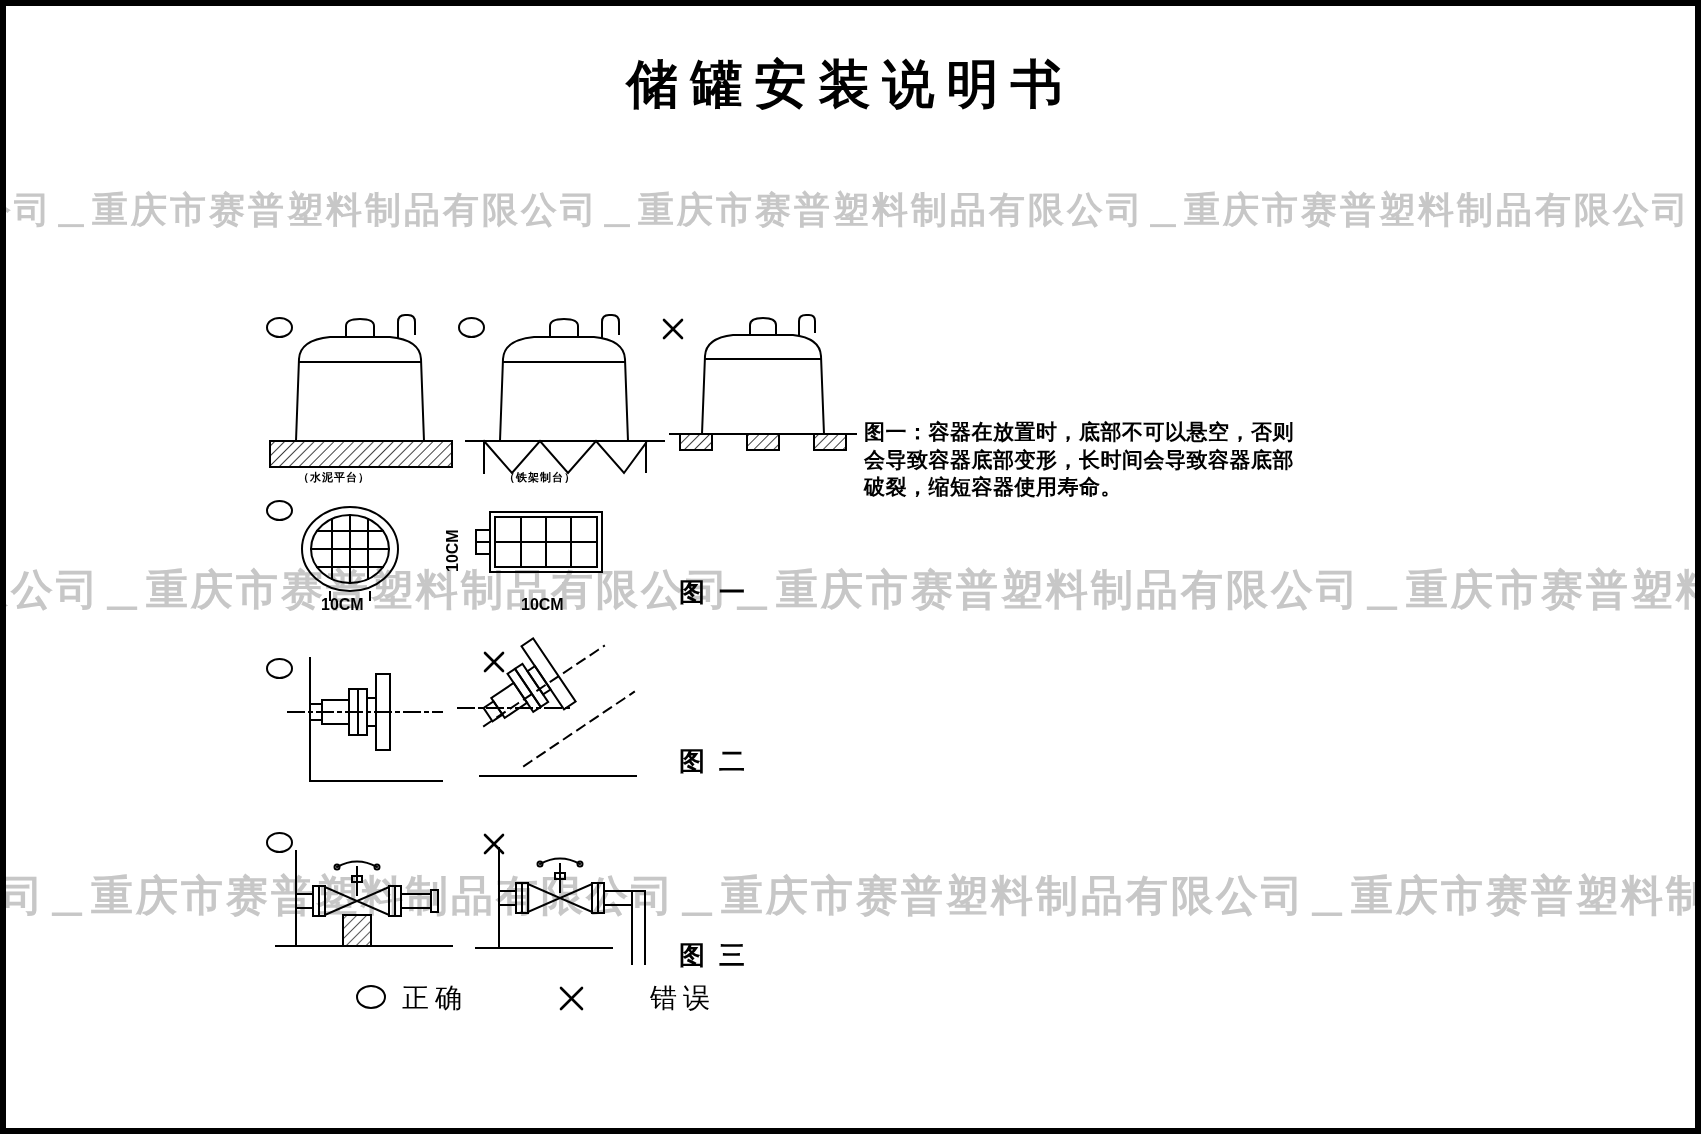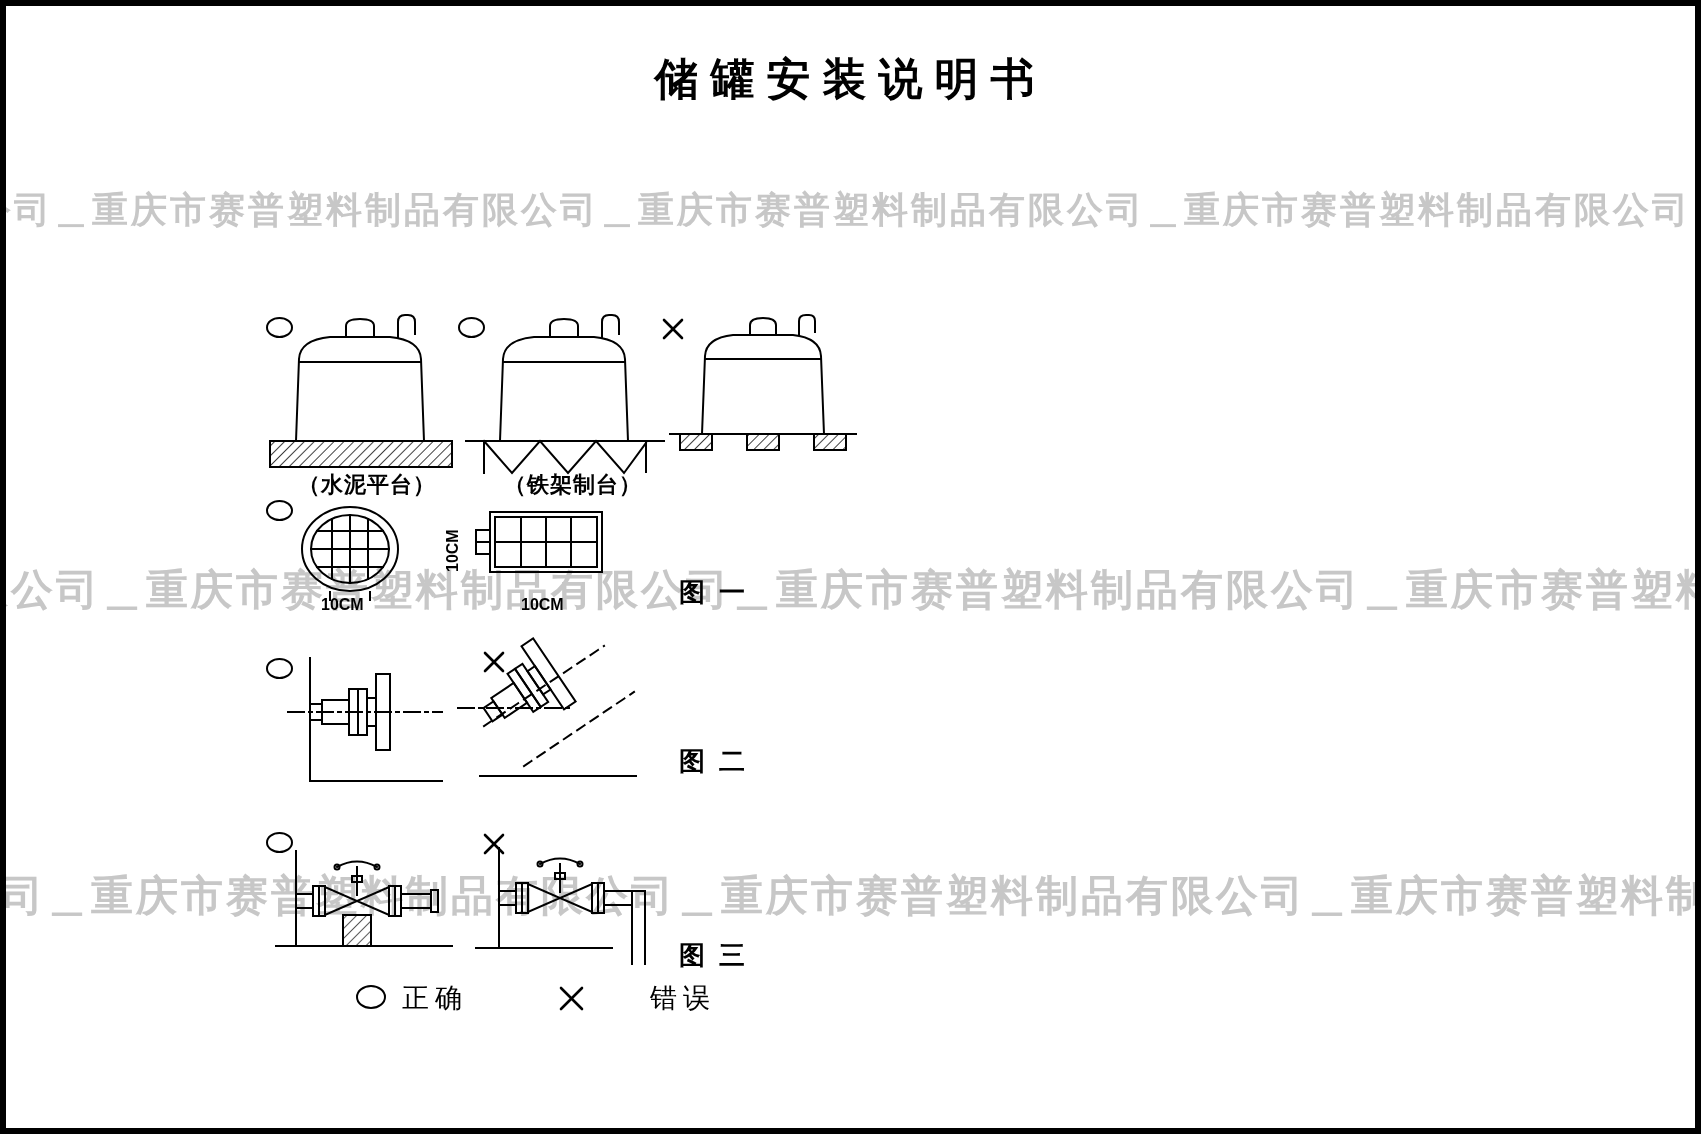--- a/index.html
+++ b/index.html
@@ -15,36 +15,36 @@
     position:absolute; z-index:1; white-space:nowrap;
     font-weight:bold; color:#c7c7c7; letter-spacing:3px;
     font-family:"DejaVu Sans", sans-serif;
   }
   .wm1 { top:180px; left:-70px; font-size:36px; }
   .wm2 { top:556px; left:-40px; font-size:42px; }
   .wm3 { top:862px; left:-95px; font-size:42px; }
 
   .title {
     position:absolute; z-index:2; top:44px; left:0; width:100%;
-    text-align:center; font-size:44px; font-weight:900;
+    text-align:center; font-size:52px; font-weight:900;
     letter-spacing:12px; font-family:"DejaVu Sans", sans-serif;
   }
   .intro {
     position:absolute; z-index:2; top:156px; left:282px; width:1030px;
     font-size:31px; letter-spacing:6px; line-height:1.75;
     text-indent:62px; font-family:"Liberation Serif", serif;
   }
 
   svg.draw { position:absolute; z-index:2; fill:none; stroke:#000; stroke-width:2; stroke-linecap:square; }
   svg.xmark { position:absolute; z-index:2; stroke:#000; stroke-width:2.6; stroke-linecap:round; }
   .omark {
     position:absolute; z-index:2; width:27px; height:21px;
     border:2.6px solid #000; border-radius:50%;
   }
-  .plat-label { position:absolute; z-index:2; font-size:22px; font-weight:bold; letter-spacing:1px; }
+  .plat-label { position:absolute; z-index:2; font-size:11px; font-weight:bold; letter-spacing:1px; }
   .dim { position:absolute; z-index:2; font-size:16px; font-weight:bold; font-family:"Liberation Sans", sans-serif; }
   .dim.vert { transform:rotate(-90deg); transform-origin:0 0; }
   .fig-caption { position:absolute; z-index:2; font-size:26px; font-weight:bold; letter-spacing:14px; }
   .fig-desc {
     position:absolute; z-index:2; font-size:21px; font-weight:bold;
     line-height:1.32; letter-spacing:0.5px;
   }
   .legend-label { position:absolute; z-index:2; font-size:27px; font-weight:normal; letter-spacing:6px; }
 </style>
 </head>
@@ -106,20 +106,21 @@
     <line x1="77" y1="26" x2="117" y2="26"></line>
     <path d="M133,26 L133,12 Q133,6 140,6 L143,6 Q149,6 149,12 L149,23"></path>
     <path d="M36,125 L39,47 Q40,29 67,26 L127,26 Q154,29 155,47 L158,125"></path>
     <line x1="39" y1="50" x2="155" y2="50"></line>
     <line x1="4" y1="125" x2="190" y2="125"></line>
     <rect x="14" y="125" width="32" height="16" fill="url(#hB)"></rect>
     <rect x="81" y="125" width="32" height="16" fill="url(#hB)"></rect>
     <rect x="148" y="125" width="32" height="16" fill="url(#hB)"></rect>
   </svg>
 
+  <p class="fig-desc" style="left:858px; top:412px; width:434px;">图一：容器在放置时，底部不可以悬空，否则会导致容器底部变形，长时间会导致容器底部破裂，缩短容器使用寿命。</p>
 
   <span class="omark" style="left:260px; top:494px;"></span>
 
   <svg class="draw" style="left:292px; top:497px;" width="105" height="100" viewBox="0 0 105 100">
     <ellipse cx="52" cy="46" rx="48" ry="42"></ellipse>
     <ellipse cx="52" cy="46" rx="39" ry="34"></ellipse>
     <line x1="34" y1="16" x2="34" y2="76"></line>
     <line x1="52" y1="12" x2="52" y2="80"></line>
     <line x1="70" y1="16" x2="70" y2="76"></line>
     <line x1="19" y1="28" x2="85" y2="28"></line>

